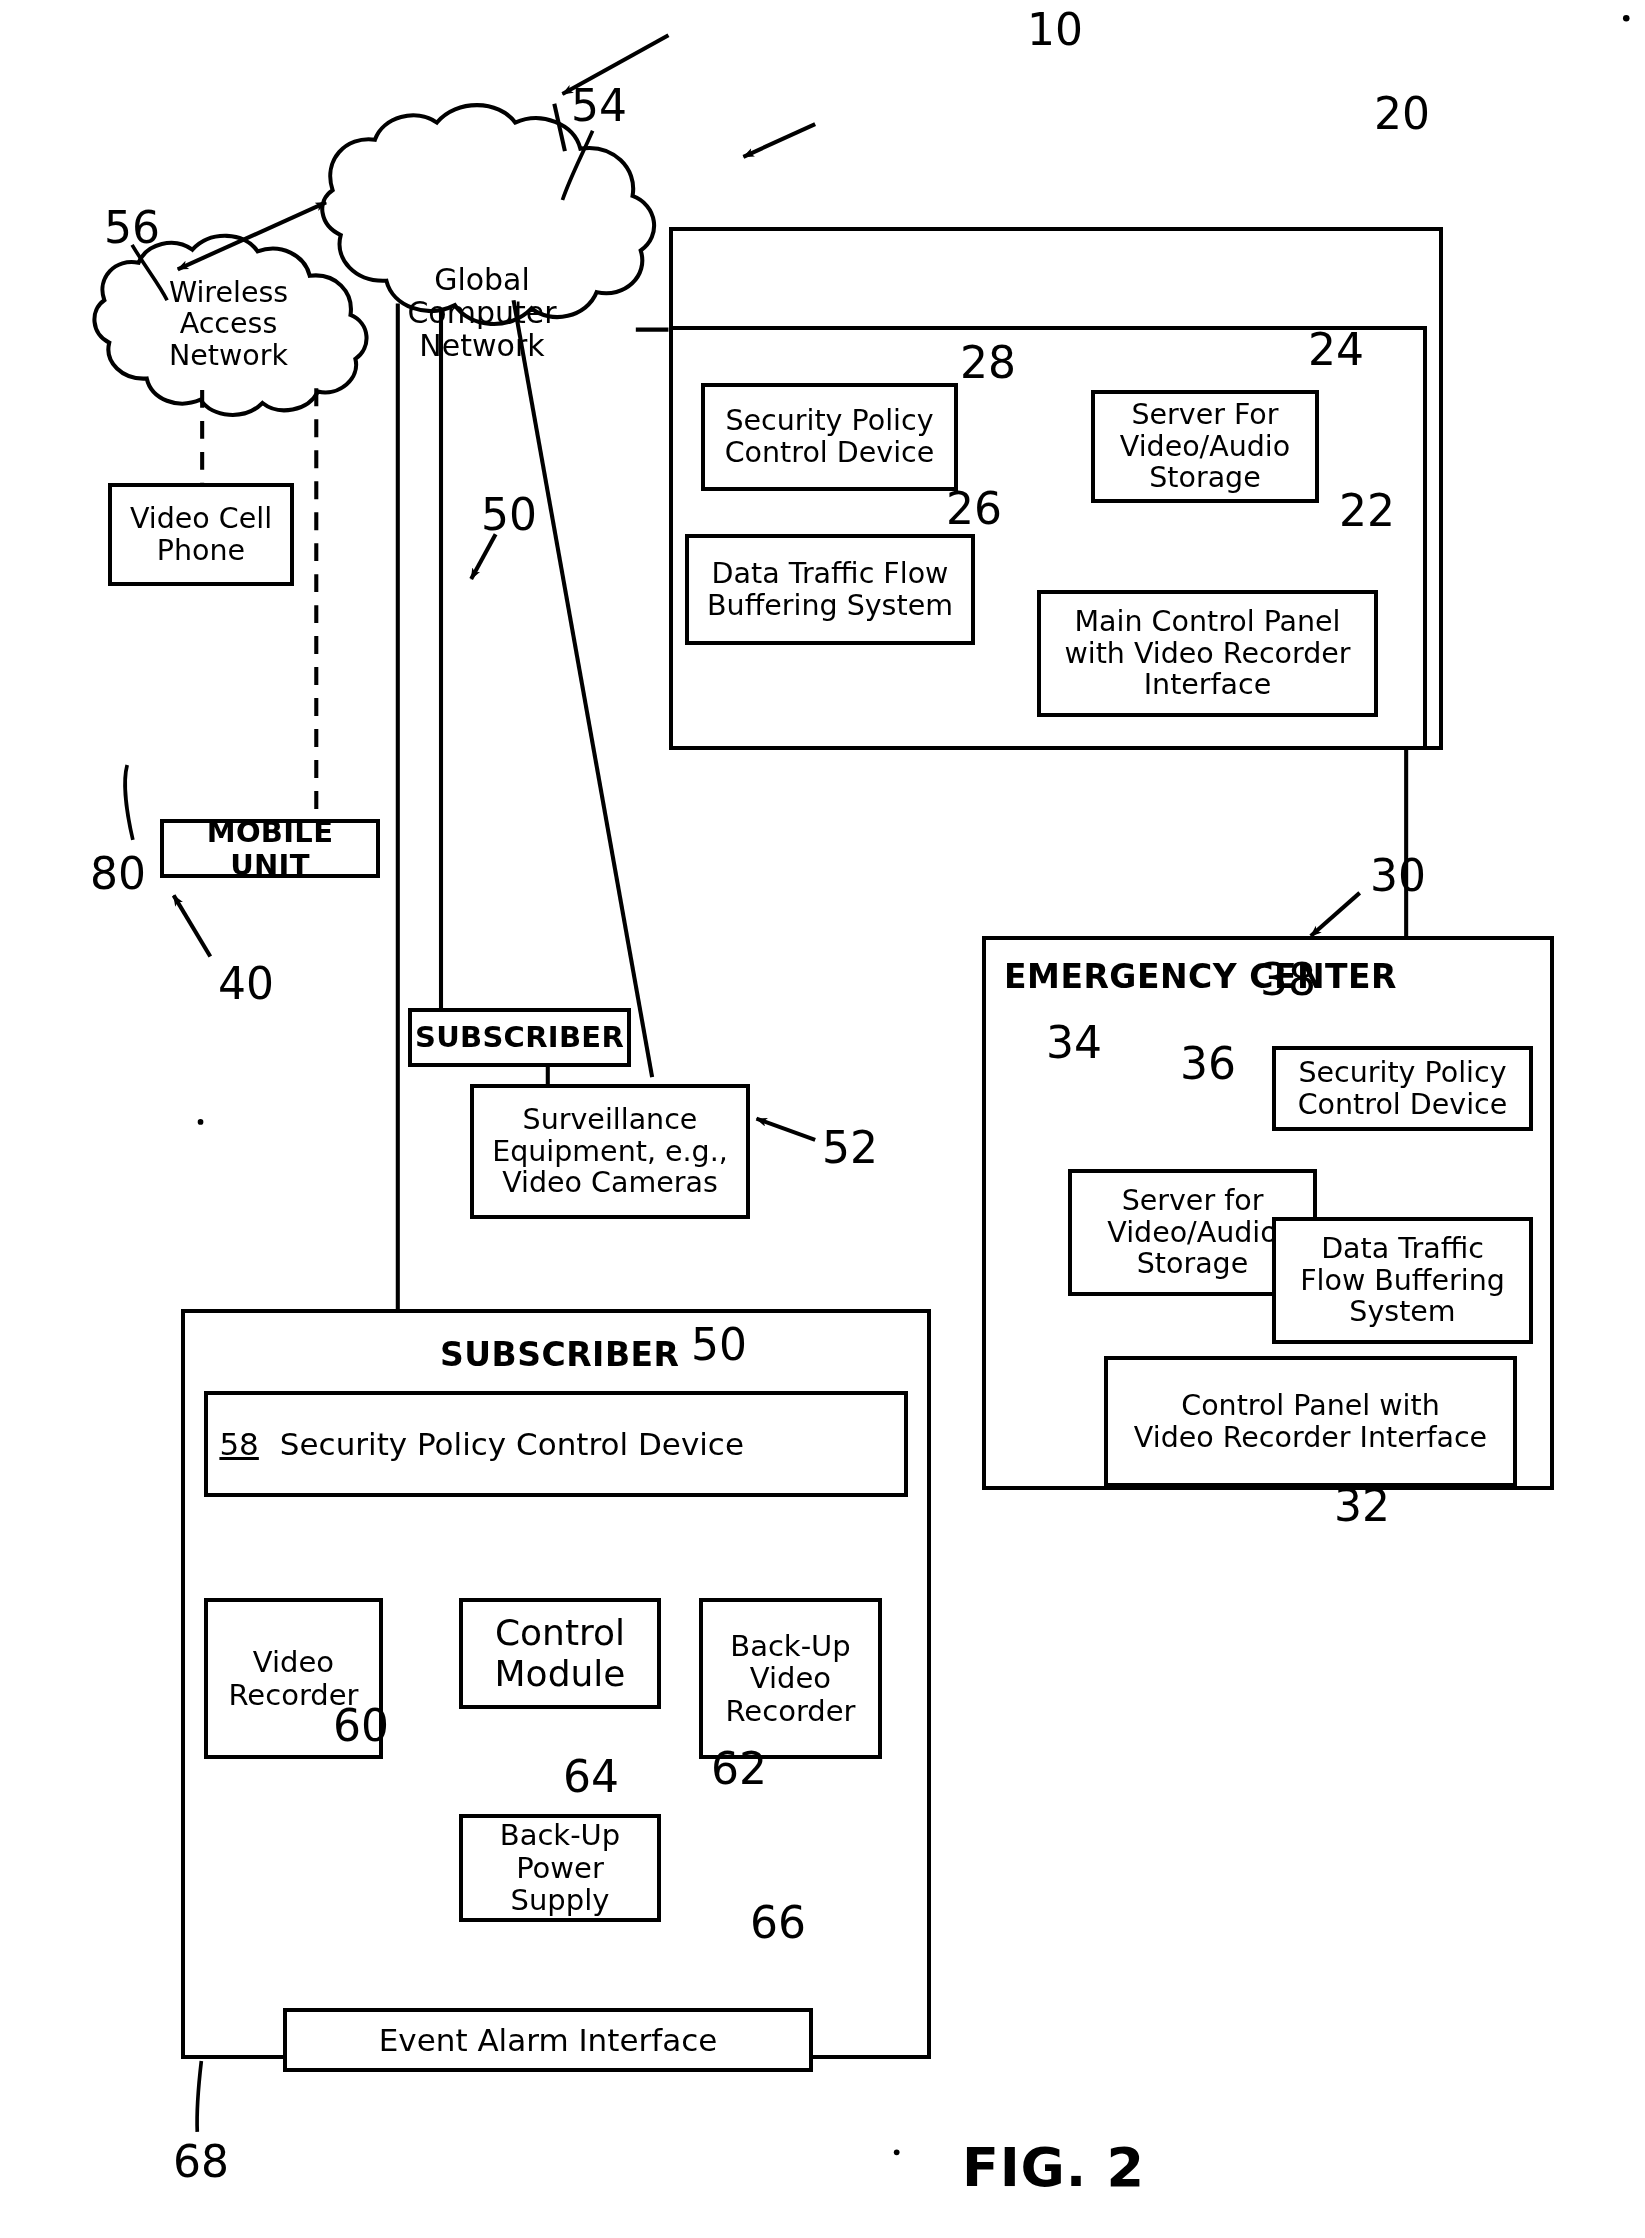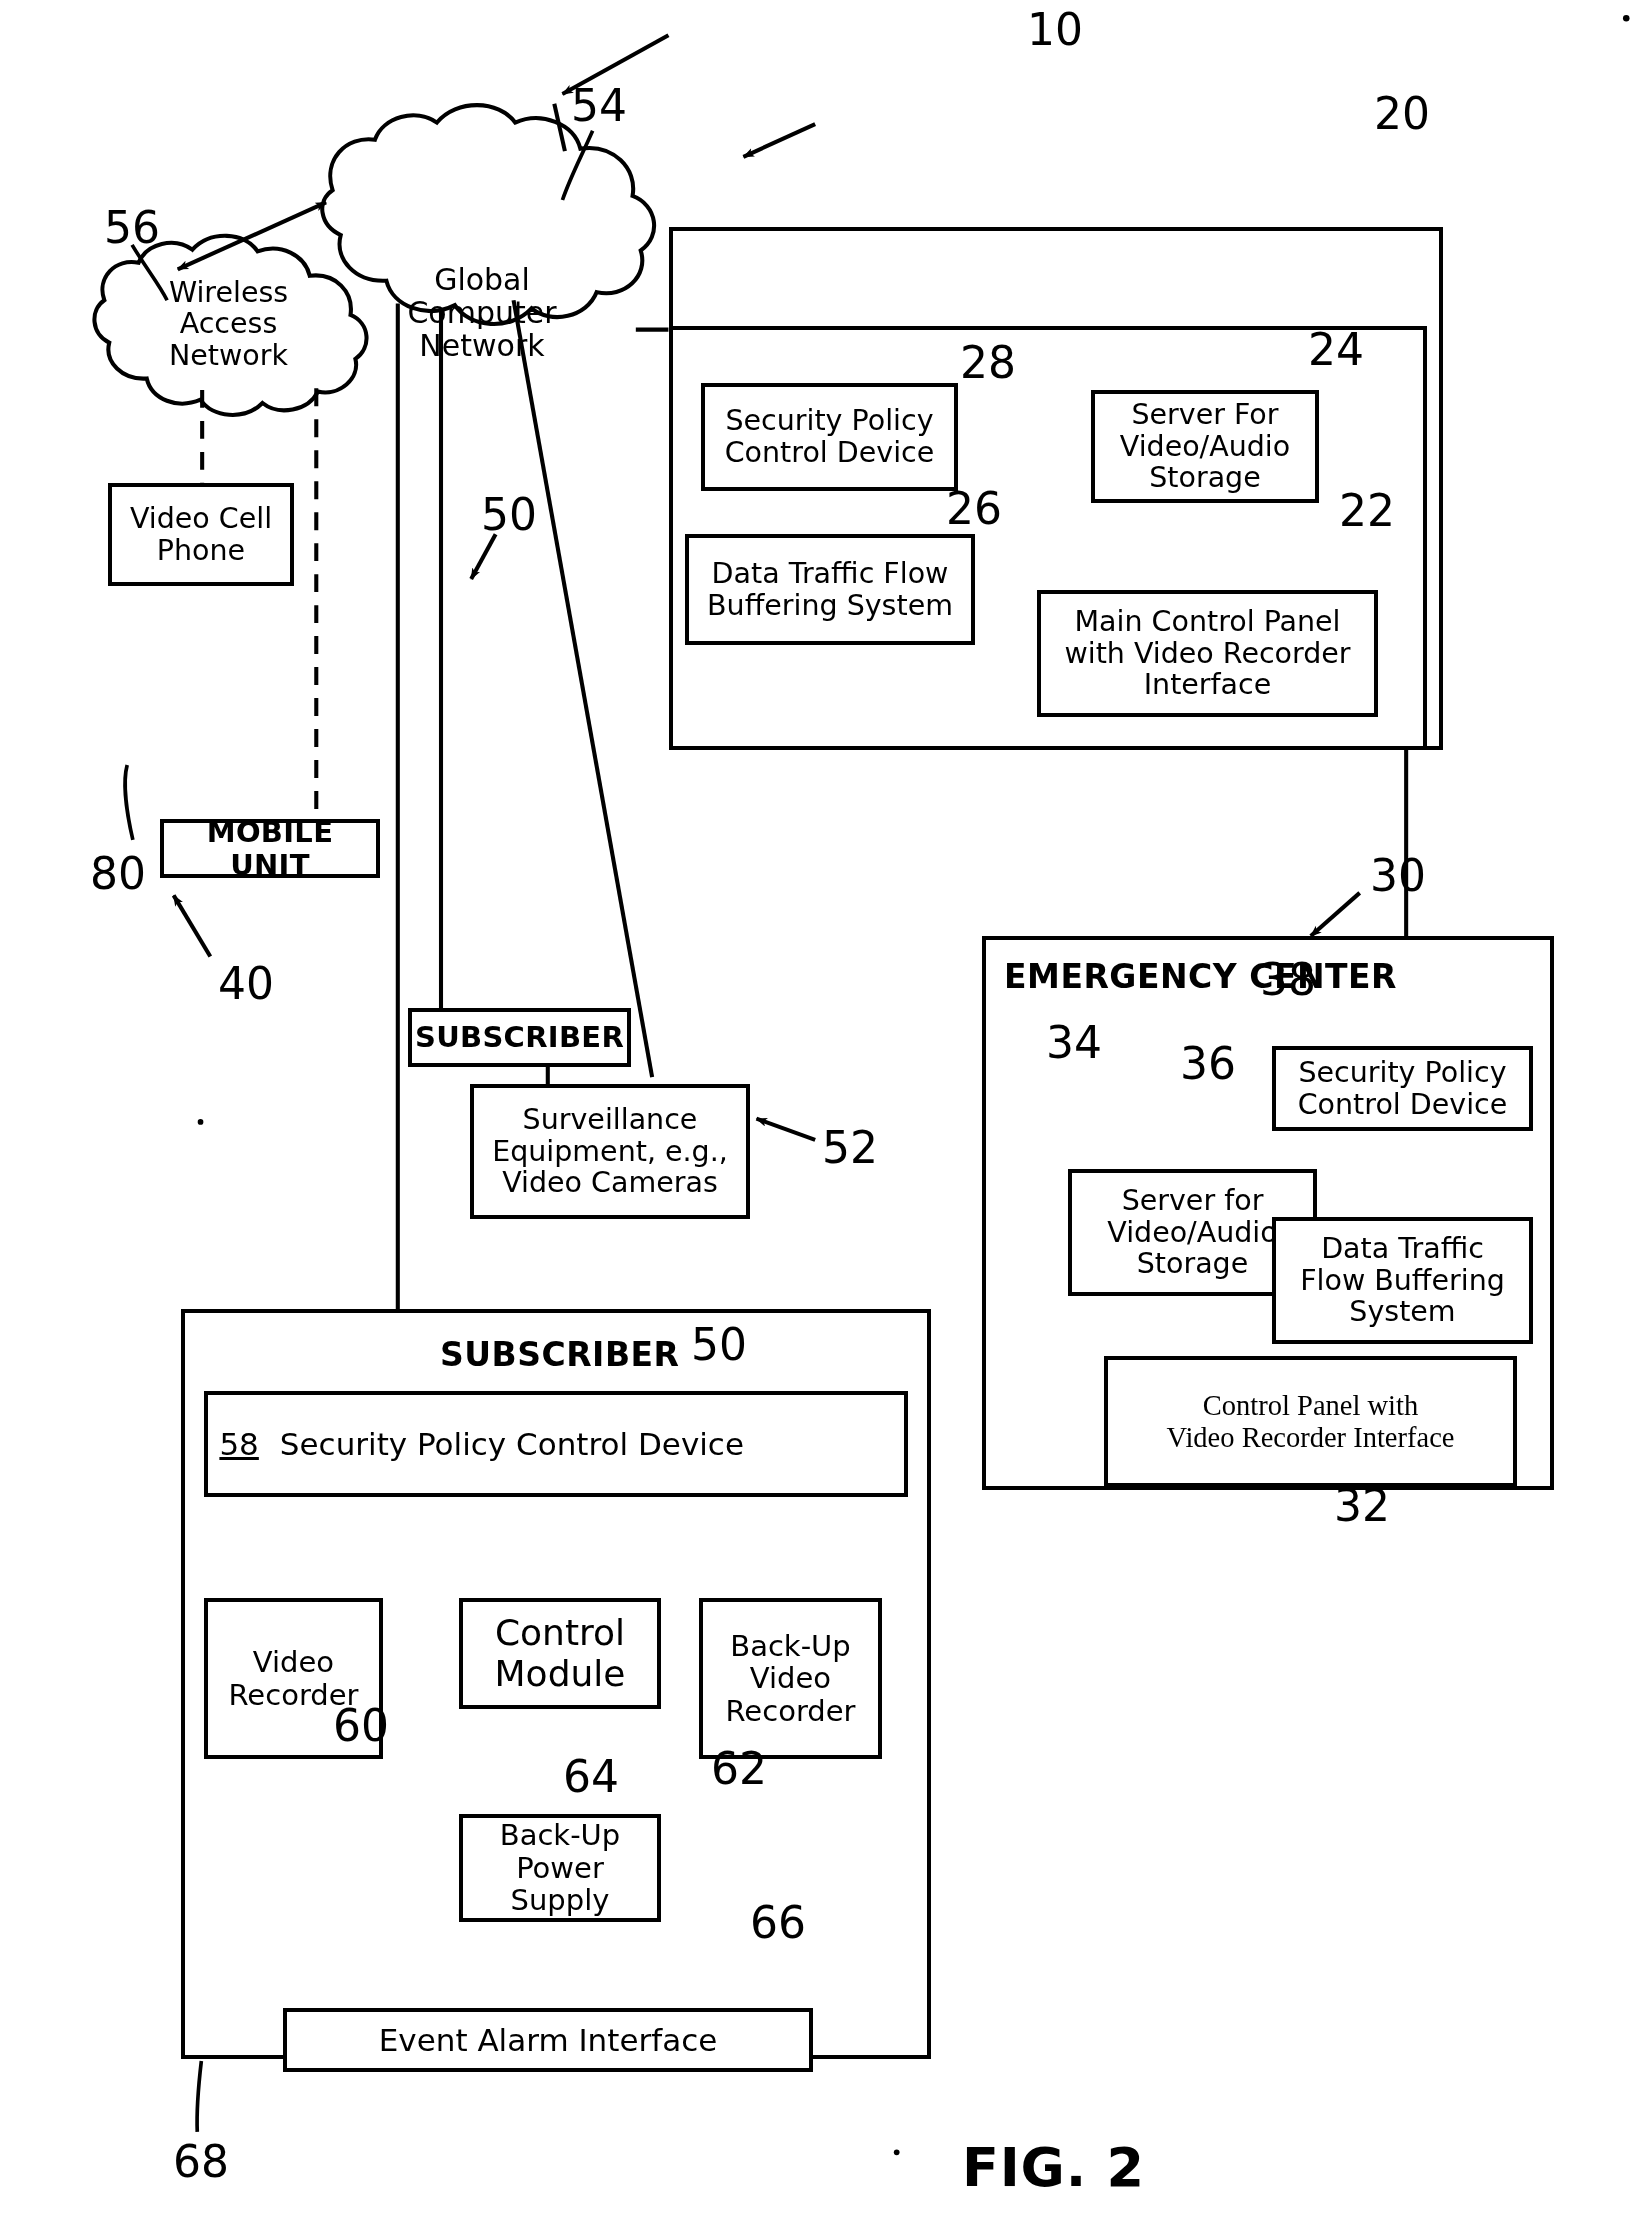--- a/index.html
+++ b/index.html
@@ -320,21 +320,21 @@
   </div>
 
   <div class="box" style="left:1272px; top:1169px; width:261px; height:127px; font-size:28.5px;margin-top:48px;">
     <div>
       <div>Data Traffic</div>
       <div>Flow Buffering</div>
       <div>System</div>
     </div>
   </div>
 
-  <div class="box" style="left:1104px; top:1356px; width:413px; height:131px; font-size:28.5px;font-family:Liberation Serif, serif;">
+  <div class="box" style="left:1104px; top:1356px; width:413px; height:131px; font-size:28.5px;">
     <div>
       <div>Control Panel with</div>
       <div>Video Recorder Interface</div>
     </div>
   </div>
 
   <div class="container-box" style="left:181px; top:1309px; width:750px; height:750px;"></div>
 
   <div class="hdr" style="left:440px; top:1335px; font-size:33px;">SUBSCRIBER</div>
 

